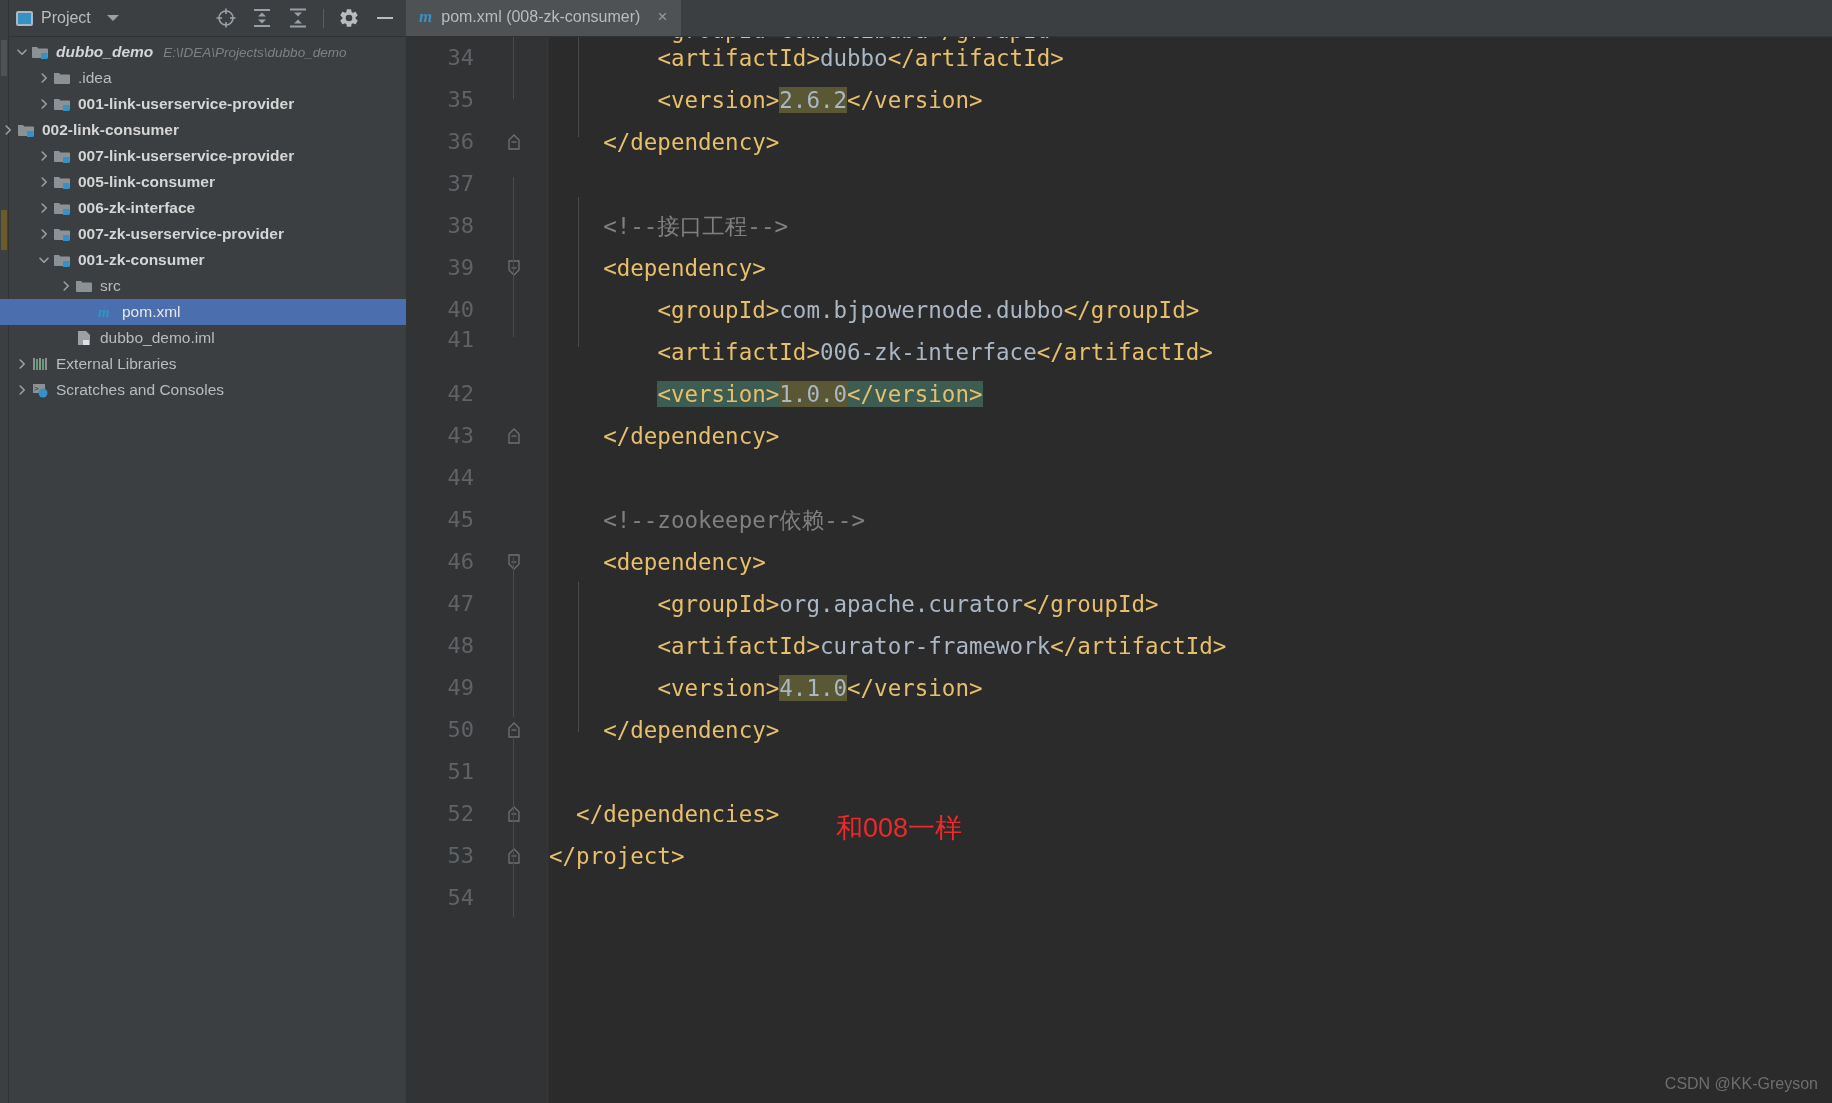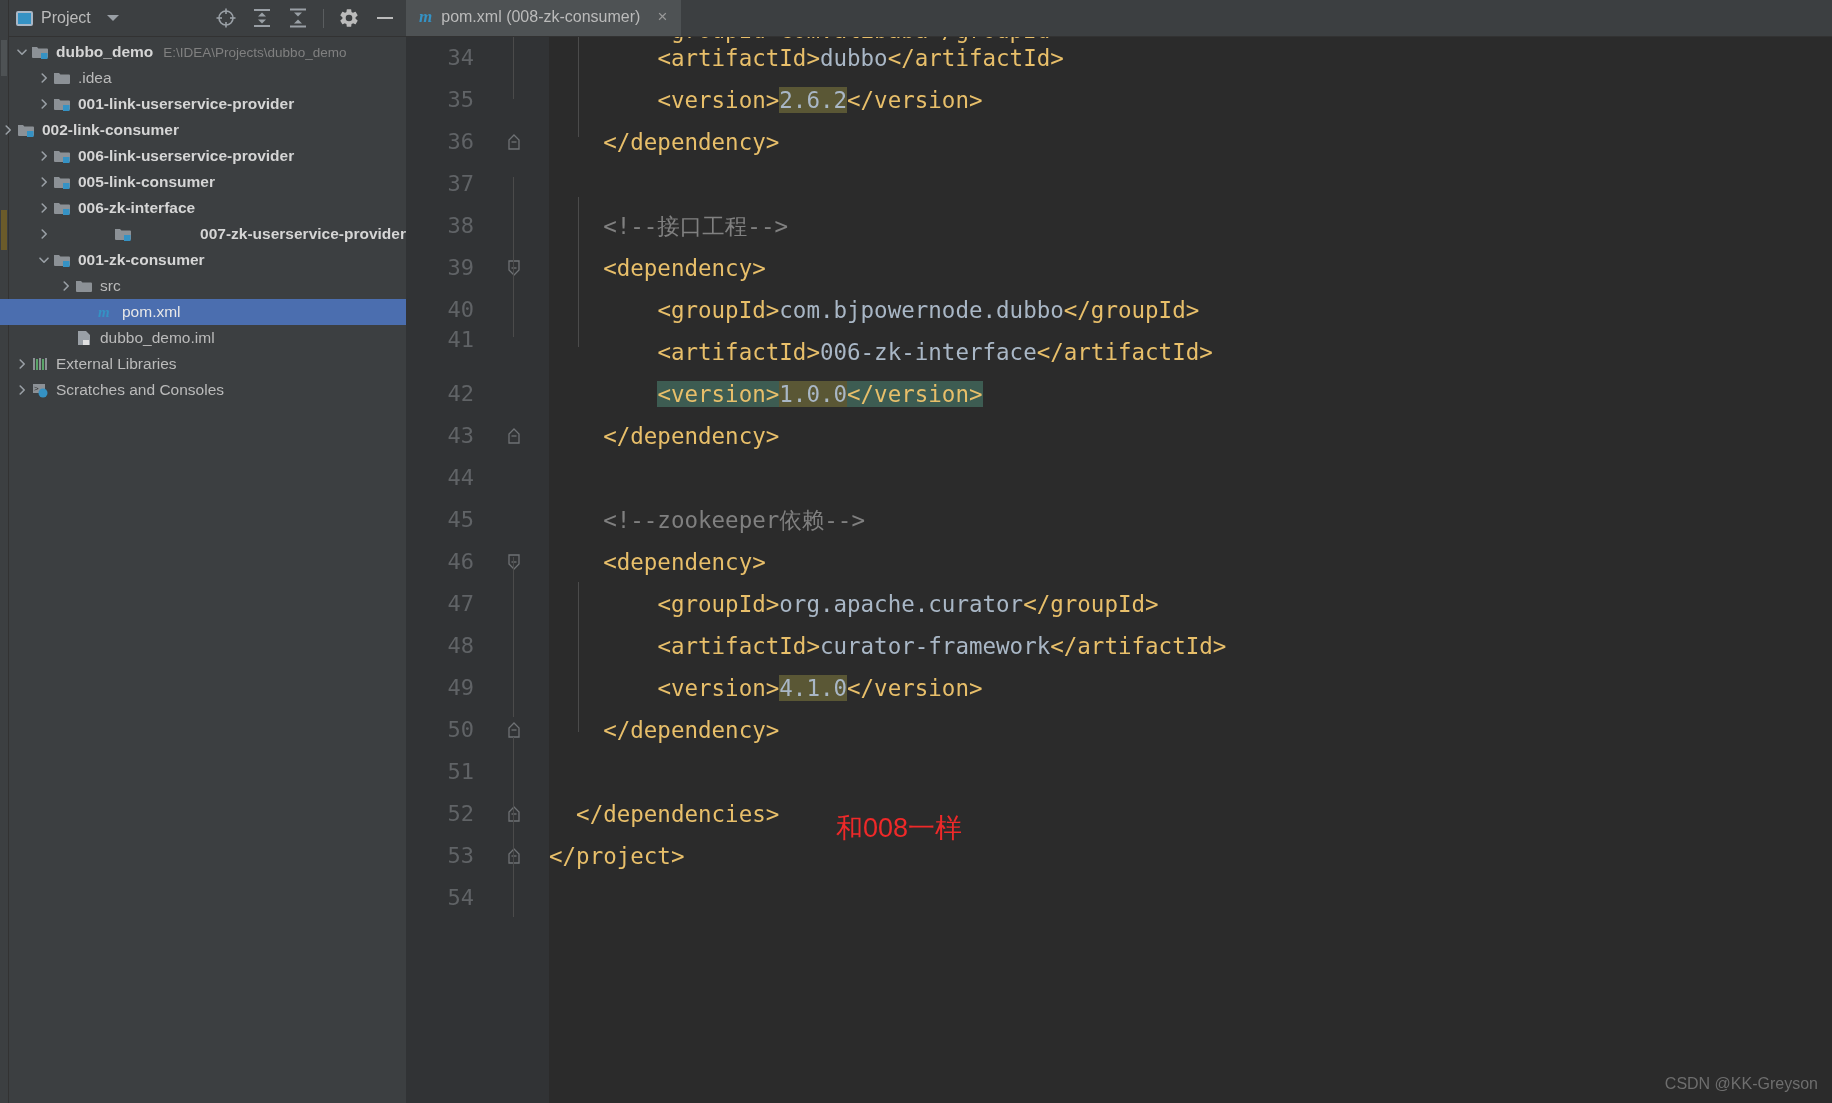--- a/index.html
+++ b/index.html
@@ -230,21 +230,21 @@
         </span>
         <span>
           <svg width="22" height="22" viewBox="0 0 22 22">
             <line x1="3" y1="11" x2="19" y2="11" stroke="#bbbbbb" stroke-width="2"></line>
           </svg>
         </span>
       </div>
     </div>
 
     <div class="tree" id="tree">
-        <div class="row" style="padding-left: 14px;">
+        <div class="row" style="padding-left: 14px; font-style: italic;">
           <span class="arrow">
             <svg width="12" height="12" viewBox="0 0 12 12">
               <path fill="none" stroke="#9aa0a6" stroke-width="1.6" stroke-linecap="round" stroke-linejoin="round" d="M2 4.2 L6 8.2 L10 4.2"></path>
             </svg>
           </span>
           <span class="ficon">
             <svg width="18" height="16" viewBox="0 0 18 16">
               <path fill="#8c9196" d="M1 3 h5 l1.4 1.6 H16 a1 1 0 0 1 1 1 V13 a1 1 0 0 1 -1 1 H2 a1 1 0 0 1 -1 -1 Z"></path>
               <rect x="10" y="9" width="6.5" height="6" fill="#3592c4"></rect>
             </svg>
@@ -298,21 +298,21 @@
             <svg width="12" height="12" viewBox="0 0 12 12">
               <path fill="none" stroke="#9aa0a6" stroke-width="1.6" stroke-linecap="round" stroke-linejoin="round" d="M4.2 2 L8.2 6 L4.2 10"></path>
             </svg>
           </span>
           <span class="ficon">
             <svg width="18" height="16" viewBox="0 0 18 16">
               <path fill="#8c9196" d="M1 3 h5 l1.4 1.6 H16 a1 1 0 0 1 1 1 V13 a1 1 0 0 1 -1 1 H2 a1 1 0 0 1 -1 -1 Z"></path>
               <rect x="10" y="9" width="6.5" height="6" fill="#3592c4"></rect>
             </svg>
           </span>
-          <span class="lbl bold">006-link-userservice-provider</span>
+          <span class="lbl bold">007-link-userservice-provider</span>
         </div>
         <div class="row" style="padding-left: 36px;">
           <span class="arrow">
             <svg width="12" height="12" viewBox="0 0 12 12">
               <path fill="none" stroke="#9aa0a6" stroke-width="1.6" stroke-linecap="round" stroke-linejoin="round" d="M4.2 2 L8.2 6 L4.2 10"></path>
             </svg>
           </span>
           <span class="ficon">
             <svg width="18" height="16" viewBox="0 0 18 16">
               <path fill="#8c9196" d="M1 3 h5 l1.4 1.6 H16 a1 1 0 0 1 1 1 V13 a1 1 0 0 1 -1 1 H2 a1 1 0 0 1 -1 -1 Z"></path>
@@ -328,21 +328,21 @@
             </svg>
           </span>
           <span class="ficon">
             <svg width="18" height="16" viewBox="0 0 18 16">
               <path fill="#8c9196" d="M1 3 h5 l1.4 1.6 H16 a1 1 0 0 1 1 1 V13 a1 1 0 0 1 -1 1 H2 a1 1 0 0 1 -1 -1 Z"></path>
               <rect x="10" y="9" width="6.5" height="6" fill="#3592c4"></rect>
             </svg>
           </span>
           <span class="lbl bold">006-zk-interface</span>
         </div>
-        <div class="row" style="padding-left: 36px; justify-content: space-between;">
+        <div class="row" style="padding-left: 36px;">
           <span class="arrow">
             <svg width="12" height="12" viewBox="0 0 12 12">
               <path fill="none" stroke="#9aa0a6" stroke-width="1.6" stroke-linecap="round" stroke-linejoin="round" d="M4.2 2 L8.2 6 L4.2 10"></path>
             </svg>
           </span>
           <span class="ficon">
             <svg width="18" height="16" viewBox="0 0 18 16">
               <path fill="#8c9196" d="M1 3 h5 l1.4 1.6 H16 a1 1 0 0 1 1 1 V13 a1 1 0 0 1 -1 1 H2 a1 1 0 0 1 -1 -1 Z"></path>
               <rect x="10" y="9" width="6.5" height="6" fill="#3592c4"></rect>
             </svg>

